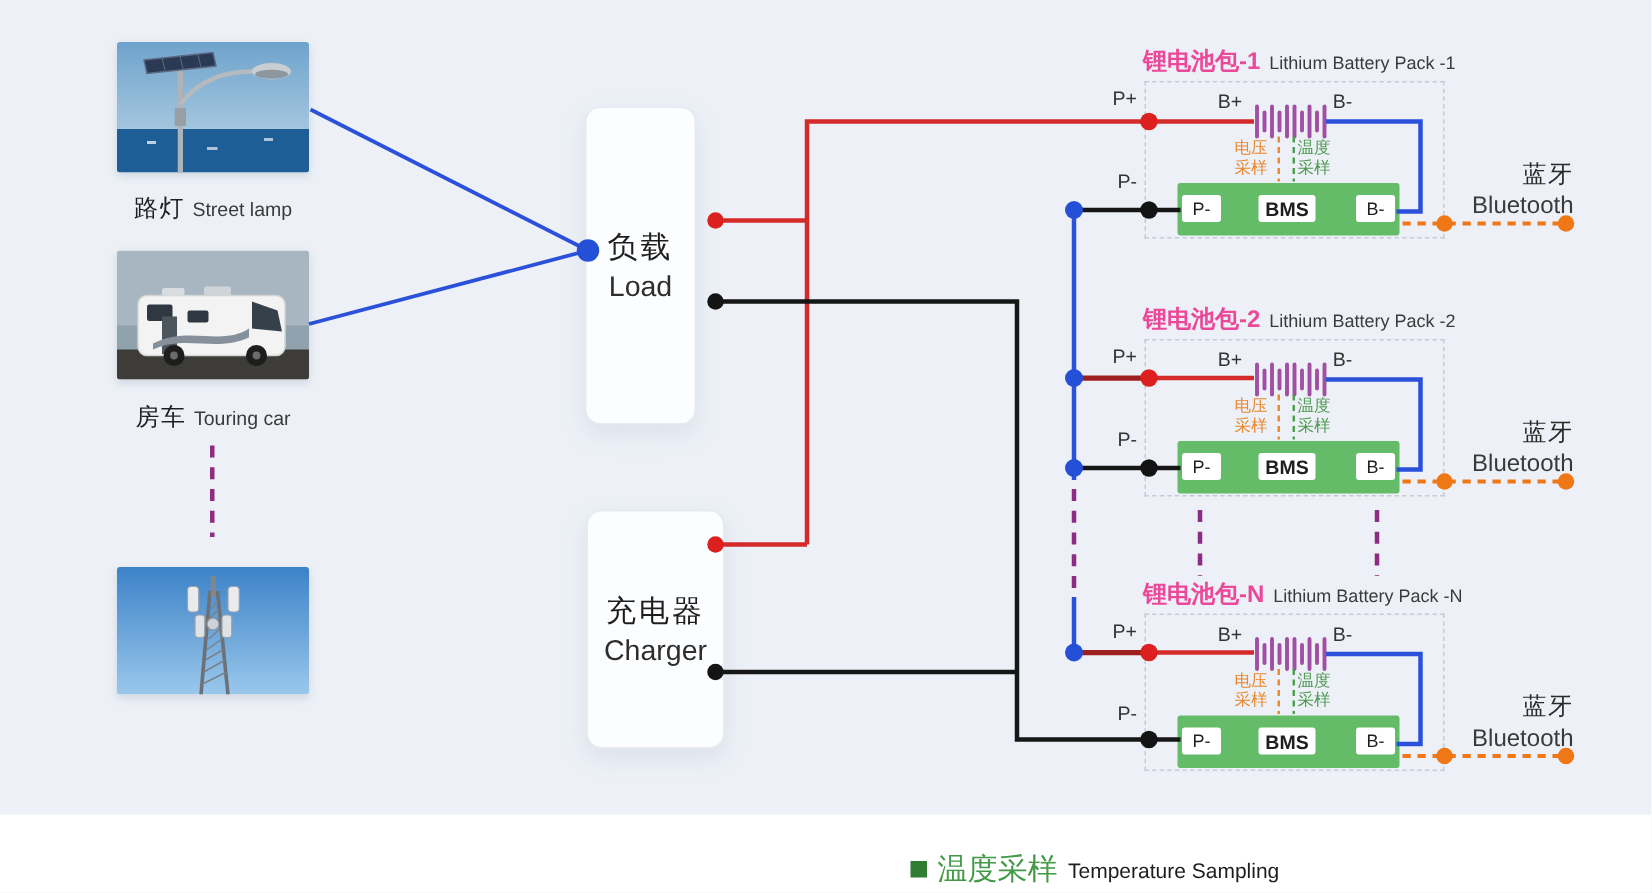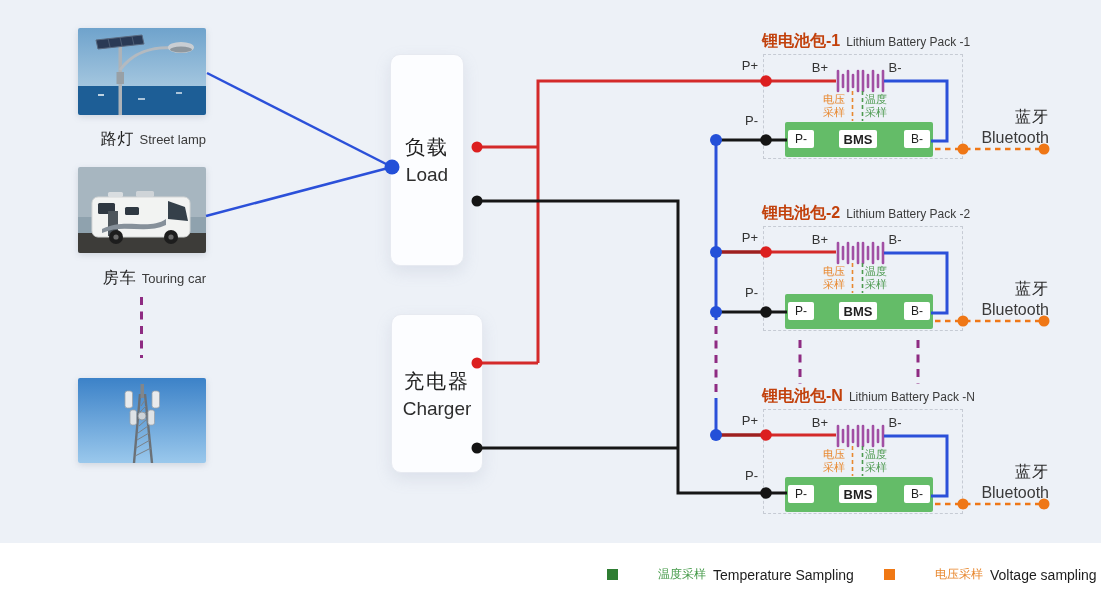--- a/index.html
+++ b/index.html
@@ -2,36 +2,36 @@
 <html><head>
 <meta charset="utf-8">
 <style>
   html,body{margin:0;padding:0;}
   body{font-family:"Liberation Sans","DejaVu Sans",sans-serif;background:#fff;}
   #stage{position:relative;width:1101px;height:595px;background:#ffffff;overflow:hidden;}
   #panel{position:absolute;left:0;top:0;width:1101px;height:543px;background:#edf1f7;}
 
   
   .photo{position:absolute;width:128px;border-radius:2px;overflow:hidden;box-shadow:0 2px 6px rgba(120,130,150,.25);}
-  .dev-label{position:absolute;width:128px;text-align:right;white-space:nowrap;}
+  .dev-label{position:absolute;width:128px;text-align:center;white-space:nowrap;}
   .dev-label .zh{font-size:16px;color:#1f1f1f;letter-spacing:1px;}
   .dev-label .en{font-size:13px;color:#3a3a3a;margin-left:5px;}
 
   
   .card{position:absolute;background:#fcfdff;border:1px solid #e7eaf1;border-radius:10px;
         box-shadow:0 6px 16px rgba(140,152,175,.18);display:flex;flex-direction:column;
         align-items:center;justify-content:center;gap:3px;}
   .card .zh{font-size:20px;color:#1e1e1e;letter-spacing:2px;}
   .card .en{font-size:19px;color:#2e2e2e;}
 
   
   .pack{position:absolute;left:0;width:1101px;height:0;overflow:visible;}
   .pk-box{position:absolute;left:763px;top:0;width:200px;height:105px;border:1.5px dashed #c6cbd4;box-sizing:border-box;}
   .pk-title{position:absolute;left:762px;top:-23px;white-space:nowrap;}
-  .pk-title .zh{font-size:16px;color:#c2410c;font-weight:600;margin-top:32px;}
+  .pk-title .zh{font-size:16px;color:#ec4899;font-weight:600;margin-top:32px;}
   .pk-title .en{font-size:12px;color:#3b3b3b;margin-left:6px;}
   .pk-port{position:absolute;font-size:13px;color:#333;white-space:nowrap;}
   .pk-pplus{left:714px;top:4px;width:44px;text-align:right;}
   .pk-pminus{left:714px;top:59px;width:44px;text-align:right;}
   .pk-bplus{left:800px;top:6px;width:40px;text-align:center;}
   .pk-bminus{left:875px;top:6px;width:40px;text-align:center;}
   .pk-bar{position:absolute;left:785px;top:68px;width:148px;height:35px;background:#64bc68;border-radius:2px;}
   .bar-box{position:absolute;top:8px;height:18px;background:#ffffff;border-radius:2px;color:#1f1f1f;
            display:flex;align-items:center;justify-content:center;font-size:12px;}
   .bar-pm{left:3px;width:26px;}
@@ -40,21 +40,21 @@
   .pk-samp{position:absolute;top:39px;font-size:11px;line-height:13px;white-space:nowrap;}
   .pk-sampv{left:818px;width:32px;text-align:center;color:#e8882f;}
   .pk-sampt{left:865px;text-align:right;color:#4d9a50;}
   .pk-bt{position:absolute;left:959px;top:55px;width:90px;text-align:right;line-height:1;}
   .pk-bt .zh{font-size:16px;color:#2a2a2a;letter-spacing:1px;}
   .pk-bt .en{font-size:16px;color:#3a3a3a;display:block;margin-top:5px;}
 
   
   .legend-item{position:absolute;top:566px;display:flex;align-items:center;gap:7px;white-space:nowrap;}
   .legend-swatch{width:11px;height:11px;display:inline-block;}
-  .legend-zh{font-size:12px;margin-left:33px;}
+  .legend-zh{font-size:20px;}
   .legend-en{font-size:14px;color:#1d1d1d;}
 
   #wires{position:absolute;left:0;top:0;pointer-events:none;}
 </style>
 </head>
 <body>
 
 <div id="stage">
   <div id="panel"></div>
 
@@ -115,25 +115,25 @@
     <line x1="74" y1="85" x2="67" y2="16" stroke="#6b7177" stroke-width="2.4"></line>
     <path d="M57,78 L73,70 M58,70 L72,62 M59,62 L71,55 M60,55 L70,48 M61,48 L69,41 M61,41 L68,34 M62,34 L68,28 M63,28 L67,22" stroke="#7b8187" stroke-width="1" fill="none"></path>
     <rect x="62.5" y="6" width="3.5" height="14" fill="#80868c"></rect>
     <rect x="47" y="13" width="7.5" height="17" rx="2.5" fill="#e9ebed" stroke="#9aa2aa" stroke-width=".8"></rect>
     <rect x="74" y="13" width="7.5" height="17" rx="2.5" fill="#e9ebed" stroke="#9aa2aa" stroke-width=".8"></rect>
     <rect x="52" y="32" width="6.5" height="15" rx="2.2" fill="#dfe3e6" stroke="#9aa2aa" stroke-width=".8"></rect>
     <rect x="70" y="32" width="6.5" height="15" rx="2.2" fill="#dfe3e6" stroke="#9aa2aa" stroke-width=".8"></rect>
     <circle cx="64" cy="38" r="4" fill="#cdd3d8" stroke="#8a9298" stroke-width=".8"></circle>
   </svg>
 
-  <div class="card" style="left:390px;top:54px;width:72px;height:210px">
+  <div class="card" style="left:390px;top:71px;width:72px;height:210px">
     <span class="zh">负载</span>
     <span class="en">Load</span>
   </div>
-  <div class="card" style="left:391px;top:314px;width:90px;height:157px">
+  <div class="card" style="left:391px;top:340px;width:90px;height:157px">
     <span class="zh">充电器</span>
     <span class="en">Charger</span>
   </div>
 
   <div class="pack" style="top:54px">
     <div class="pk-title">
       <span class="zh">锂电池包-1</span><span class="en">Lithium Battery Pack -1</span>
     </div>
     <div class="pk-box"></div>
     <div class="pk-port pk-pplus">P+</div>
@@ -301,18 +301,13 @@
       <circle cx="716" cy="312" r="6"></circle>
         <circle cx="716" cy="435" r="6"></circle>
     </g>
   </svg>
 
   <div class="legend-item" style="left:607px">
     <span class="legend-swatch" style="background:#2e7d32"></span>
     <span class="legend-zh" style="color:#449a48">温度采样</span>
     <span class="legend-en">Temperature Sampling</span>
   </div>
-  <div class="legend-item" style="left:884px">
-    <span class="legend-swatch" style="background:#f07814"></span>
-    <span class="legend-zh" style="color:#e8882f">电压采样</span>
-    <span class="legend-en">Voltage sampling</span>
-  </div>
 </div>
 
 </body></html>

